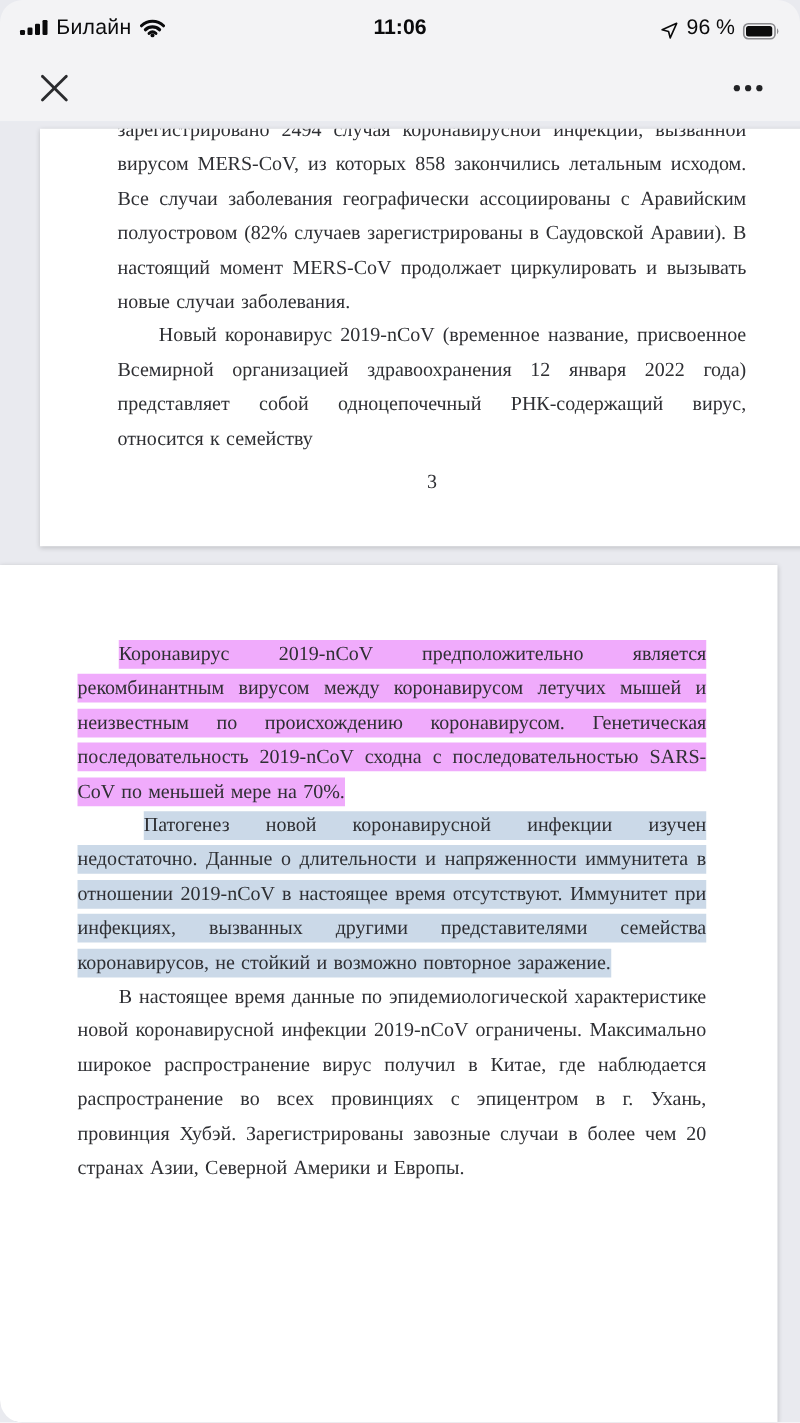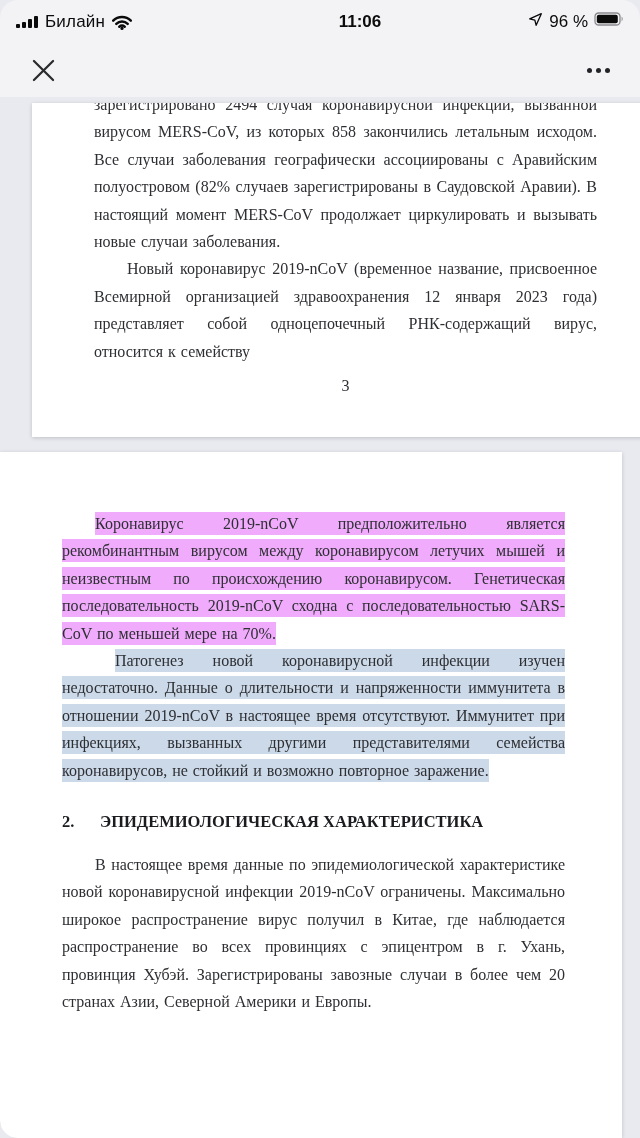--- a/index.html
+++ b/index.html
@@ -4,24 +4,24 @@
 <style>
   html,body{margin:0;padding:0;}
   body{width:640px;height:1138px;overflow:hidden;background:#e9eaef;
        font-family:"Liberation Sans",sans-serif;-webkit-font-smoothing:antialiased;}
   .screen{width:640px;height:1138px;display:flex;flex-direction:column;overflow:hidden;border-radius:18px;}
 
   
   .status-bar{height:44px;background:#f3f3f5;display:flex;align-items:center;
               justify-content:space-between;padding:0 16px;box-sizing:border-box;position:relative;}
   .sb-left{display:flex;align-items:center;gap:7px;}
-  .sb-right{display:flex;align-items:flex-start;gap:6px;}
+  .sb-right{display:flex;align-items:flex-end;gap:6px;}
   .sb-carrier{font-size:17px;color:#0b0b0c;letter-spacing:.2px;}
   .sb-time{position:absolute;left:50%;transform:translateX(-50%);font-size:17px;
-           font-weight:bold;color:#0b0b0c;margin-left:40px;}
+           font-weight:bold;color:#0b0b0c;}
   .sb-batt-text{font-size:17px;color:#0b0b0c;}
   .signal-bars{display:flex;align-items:flex-end;gap:2px;height:12px;}
   .signal-bars i{display:block;width:4px;background:#0b0b0c;border-radius:1px;}
   .signal-bars i:nth-child(1){height:4px;}
   .signal-bars i:nth-child(2){height:6px;}
   .signal-bars i:nth-child(3){height:9px;}
   .signal-bars i:nth-child(4){height:12px;}
 
   
   .toolbar{height:53px;background:#f3f3f5;display:flex;align-items:center;
@@ -108,30 +108,29 @@
           <i></i>
         </span>
     </button>
   </div>
 
   <div class="doc-area">
 
     <div class="page page-1">
       <div class="page-inner">
         <p class="doc">зарегистрировано 2494 случая коронавирусной инфекции, вызванной вирусом MERS-CoV, из которых 858 закончились летальным исходом. Все случаи заболевания географически ассоциированы с Аравийским полуостровом (82% случаев зарегистрированы в Саудовской Аравии). В настоящий момент MERS-CoV продолжает циркулировать и вызывать новые случаи заболевания.</p>
-        <p class="doc indent">Новый коронавирус 2019-nCoV (временное название, присвоенное Всемирной организацией здравоохранения 12 января 2023 года) представляет собой одноцепочечный РНК-содержащий вирус, относится к семейству</p>
+        <p class="doc indent">Новый коронавирус 2019-nCoV (временное название, присвоенное Всемирной организацией здравоохранения 12 января 2022 года) представляет собой одноцепочечный РНК-содержащий вирус, относится к семейству</p>
         <p class="doc page-num">3</p>
       </div>
     </div>
 
     <div class="page-gap"></div>
 
     <div class="page page-2">
       <div class="page-inner">
         <p class="doc indent"><mark class="hl" style="background: #f0abfc;">Коронавирус 2019-nCoV предположительно является рекомбинантным вирусом между коронавирусом летучих мышей и неизвестным по происхождению коронавирусом. Генетическая последовательность 2019-nCoV сходна с последовательностью SARS-CoV по меньшей мере на 70%.</mark></p>
         <p class="doc indent"><mark class="hl" style="background: rgb(203, 217, 232); margin-left: 20px;">Патогенез новой коронавирусной инфекции изучен недостаточно. Данные о длительности и напряженности иммунитета в отношении 2019-nCoV в настоящее время отсутствуют. Иммунитет при инфекциях, вызванных другими представителями семейства коронавирусов, не стойкий и возможно повторное заражение.</mark></p>
-        <p class="heading"><span class="h-num">2.</span><span>ЭПИДЕМИОЛОГИЧЕСКАЯ ХАРАКТЕРИСТИКА</span></p>
         <p class="doc indent">В настоящее время данные по эпидемиологической характеристике новой коронавирусной инфекции 2019-nCoV ограничены. Максимально широкое распространение вирус получил в Китае, где наблюдается распространение во всех провинциях с эпицентром в г. Ухань, провинция Хубэй. Зарегистрированы завозные случаи в более чем 20 странах Азии, Северной Америки и Европы.</p>
       </div>
     </div>
 
   </div>
 </div>
 
 </body></html>

